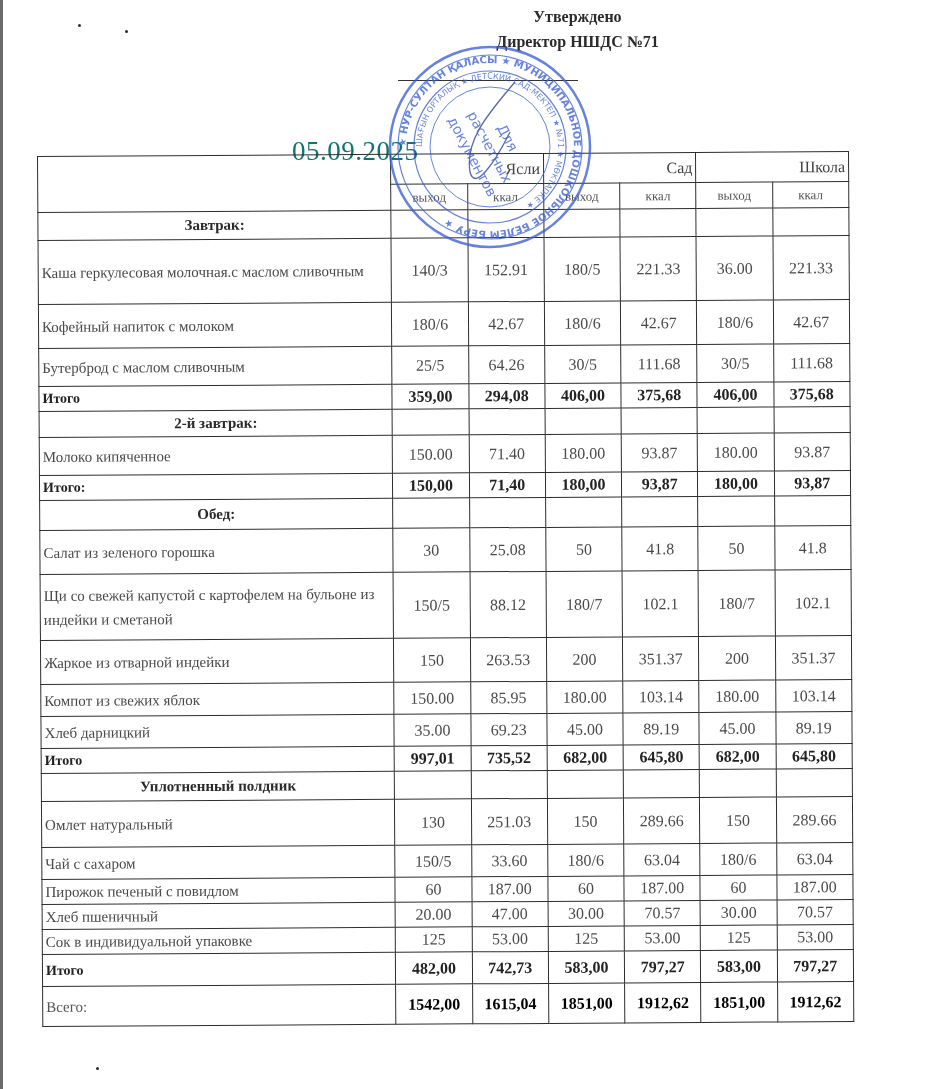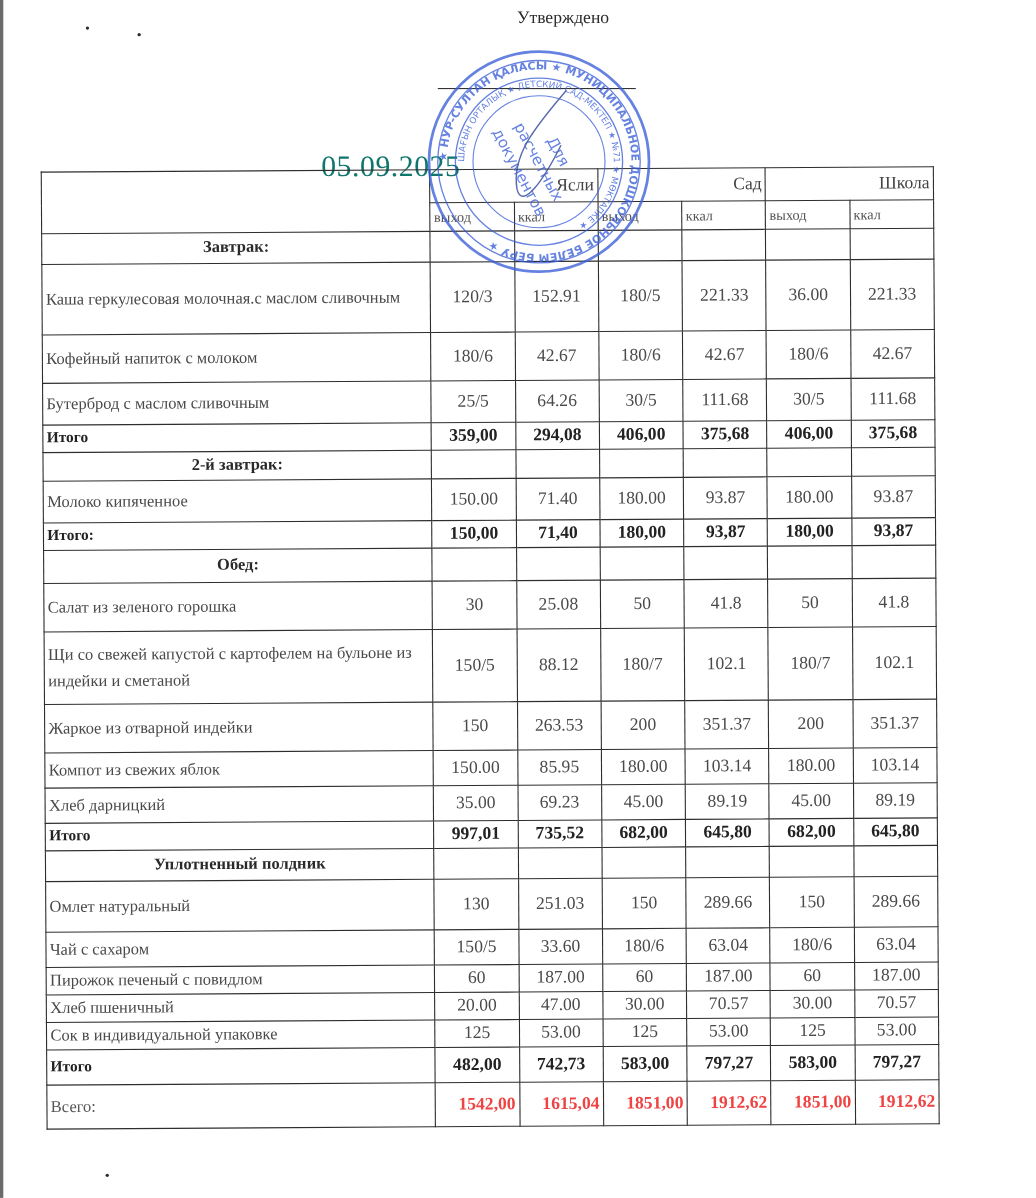--- a/index.html
+++ b/index.html
@@ -25,24 +25,24 @@
       position: absolute;
       width: 3px; height: 3px;
       background: #2a2a2a;
       border-radius: 50%;
     }
     .approval {
       position: absolute;
       top: 4px;
       left: 470px;
       width: 215px;
-      text-align: left;
+      text-align: center;
       font-size: 16px;
       line-height: 25px;
-      font-weight: normal;
+      font-weight: bold;
       color: #2b2b2b;
     }
     .approval .line {
       display: block;
     }
     .sign-line {
       position: absolute;
       left: 398px;
       top: 80px;
       width: 180px;
@@ -97,56 +97,56 @@
       font-weight: bold;
       color: #2a2a2a;
       font-size: 15px;
     }
     table.menu td.group {
       text-align: right;
       font-size: 16px;
       color: #444;
     }
     table.menu td.sub {
-      text-align: left;
+      text-align: center;
       font-size: 13px;
       color: #555;
     }
     tr.total td {
       font-weight: bold;
       color: #222;
     }
     tr.total td.name {
       font-size: 14px;
     }
     tr.total td.num {
       font-size: 16px;
     }
     tr.grand td.name {
       font-weight: normal;
       color: #555;
     }
     tr.grand td.num {
       font-weight: bold;
-      color: #ef4444;
-      text-align: right;
+      color: #000000;
     }
     col.c-name { width: 352px; }
     col.c-v { width: 76px; }
   </style>
 </head>
 <body>
 
 <div class="scan-edge"></div>
 <div class="speck" style="left:78px;top:24px;"></div>
 <div class="speck" style="left:125px;top:30px;"></div>
 <div class="speck" style="left:96px;top:1067px;"></div>
 
 <div class="approval">
   <span class="line">Утверждено</span>
+  <span class="line">Директор НШДС №71</span>
 </div>
 <div class="sign-line"></div>
 
 <div class="date">05.09.2025</div>
 
 <svg class="stamp" viewBox="0 0 210 210">
   <g fill="none" stroke="#3b5fd8">
     <circle cx="105" cy="105" r="100" stroke-width="2.5"></circle>
     <circle cx="105" cy="105" r="92" stroke-width="1.2"></circle>
     <circle cx="105" cy="105" r="76" stroke-width="1.2"></circle>
@@ -199,21 +199,21 @@
         <td class="section">Завтрак:</td>
         <td class="num"></td>
         <td class="num"></td>
         <td class="num"></td>
         <td class="num"></td>
         <td class="num"></td>
         <td class="num"></td>
       </tr>
       <tr style="height: 64px;">
         <td class="name">Каша геркулесовая молочная.с маслом сливочным</td>
-        <td class="num">120/3</td>
+        <td class="num">140/3</td>
         <td class="num">152.91</td>
         <td class="num">180/5</td>
         <td class="num">221.33</td>
         <td class="num">36.00</td>
         <td class="num">221.33</td>
       </tr>
       <tr style="height: 44px;">
         <td class="name">Кофейный напиток с  молоком</td>
         <td class="num">180/6</td>
         <td class="num">42.67</td>

